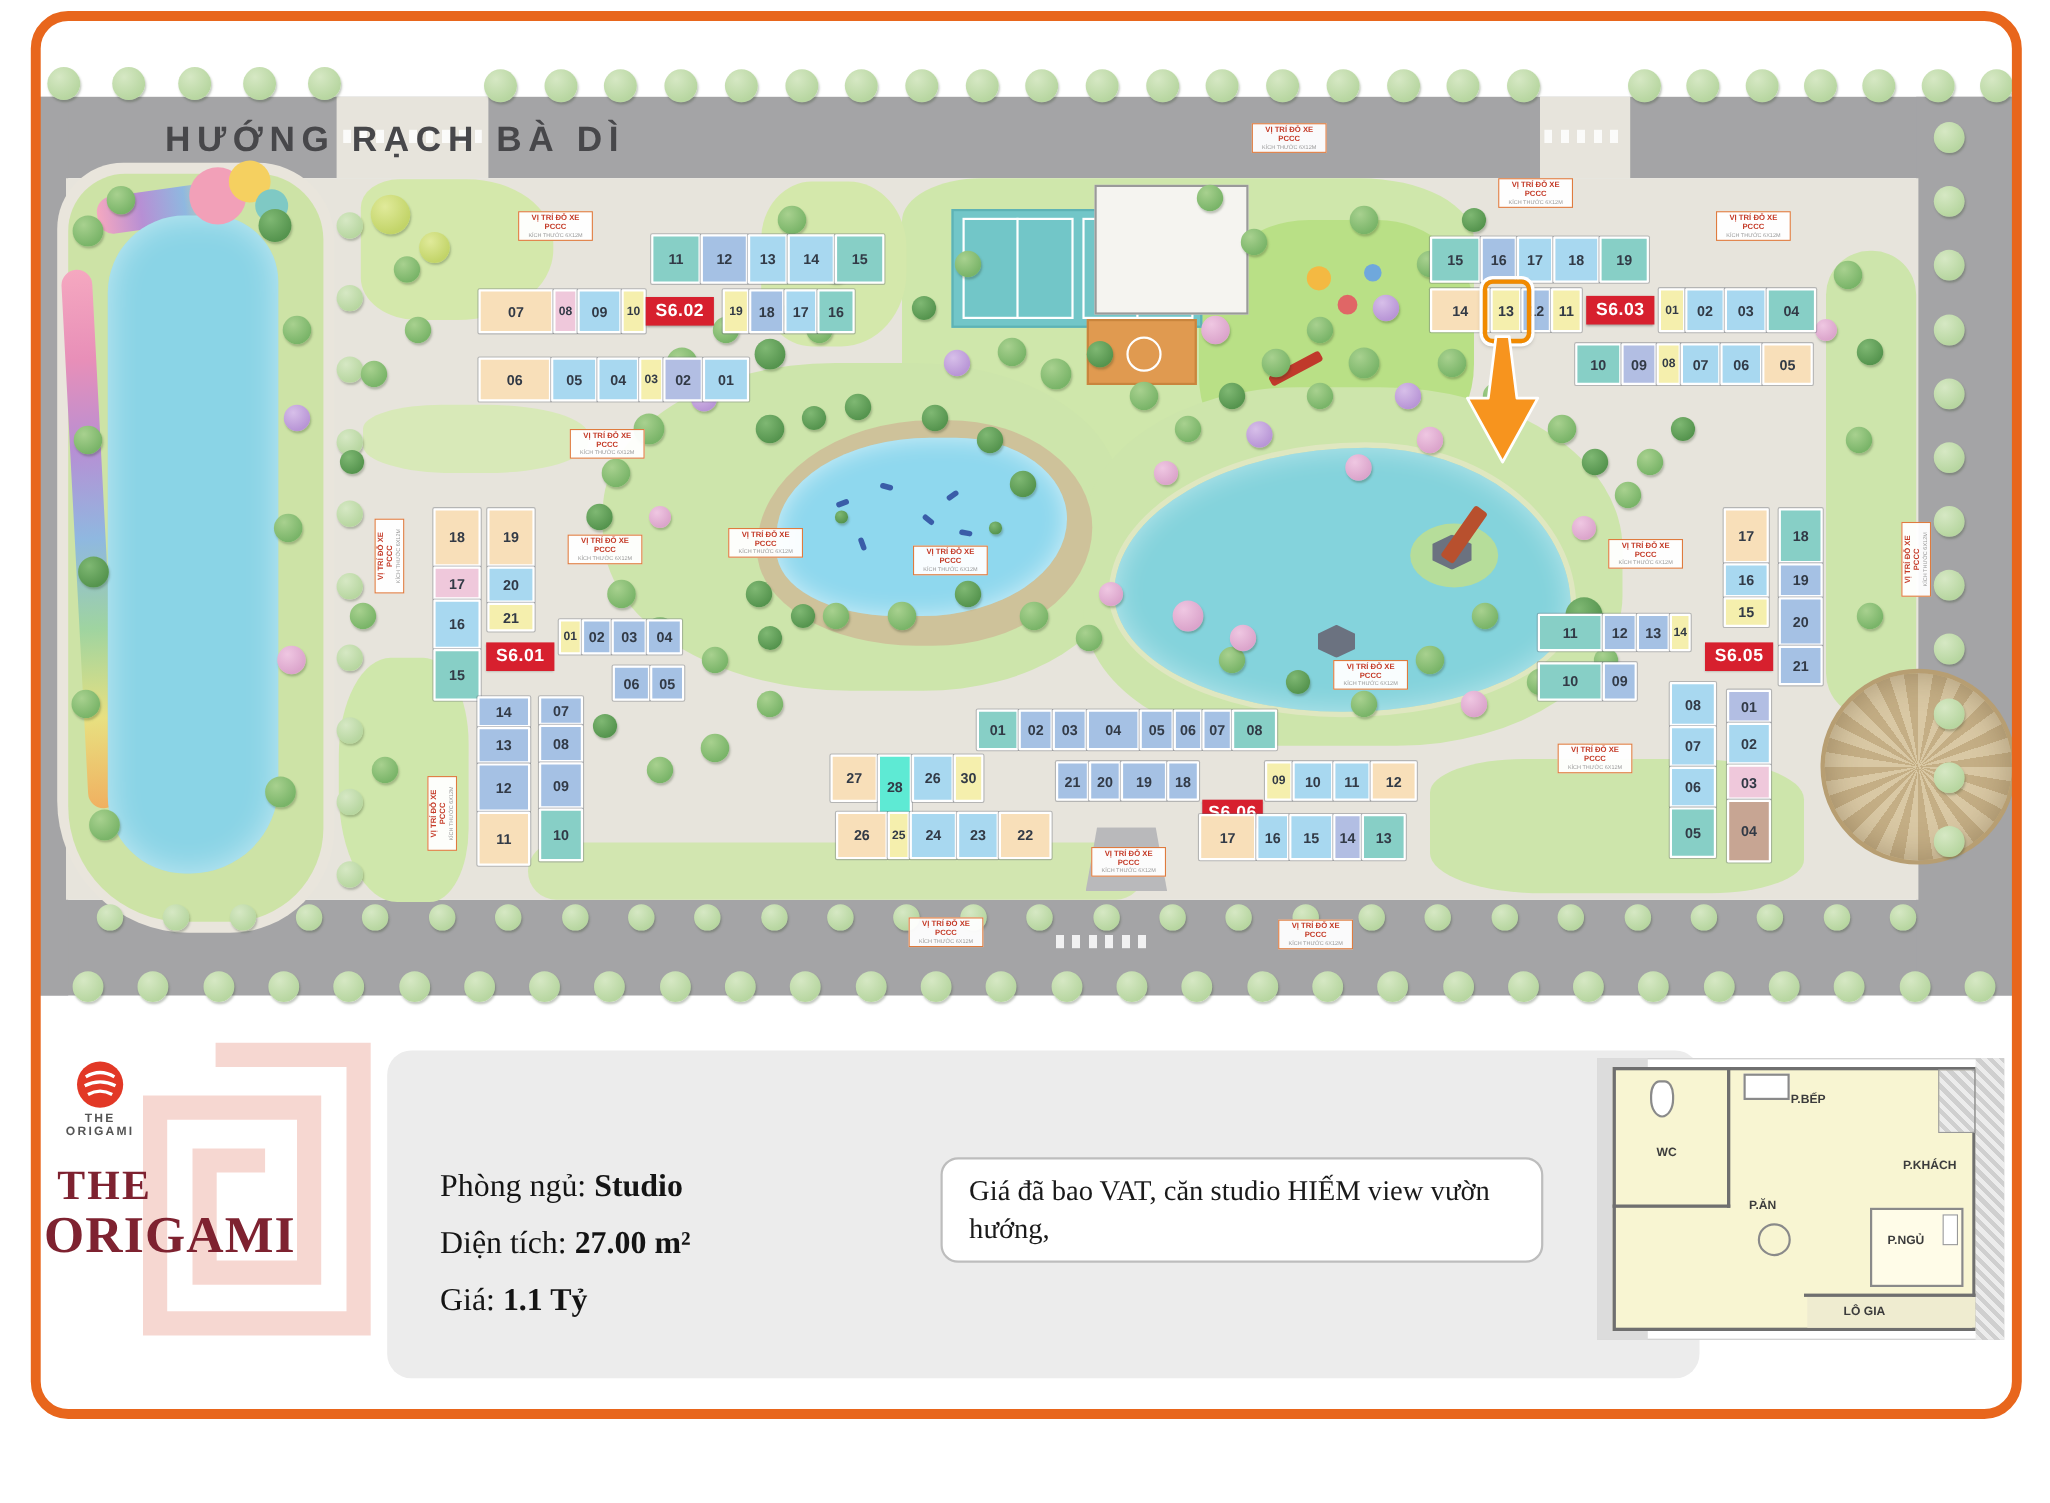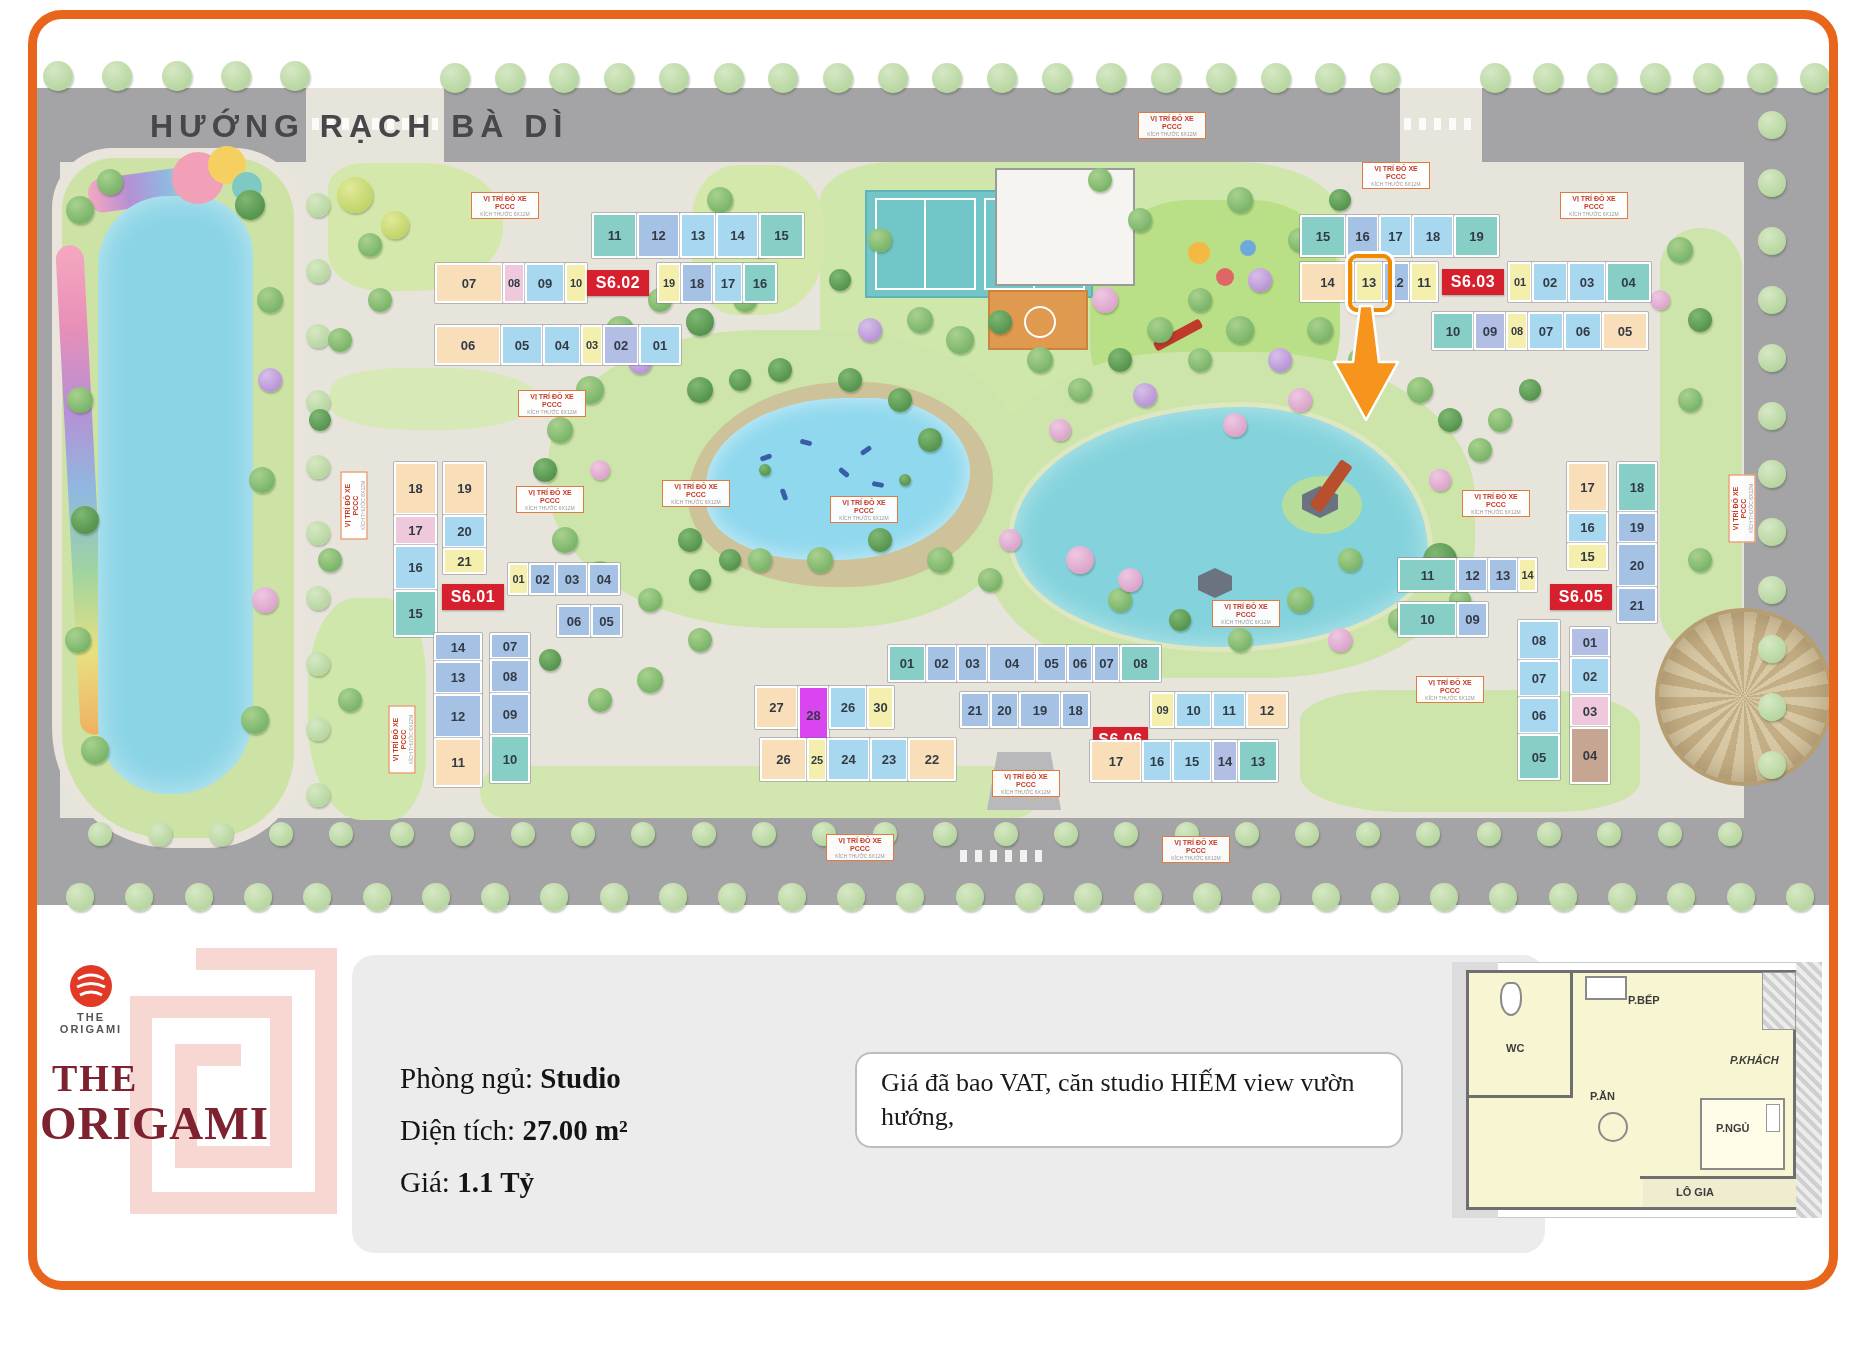--- a/index.html
+++ b/index.html
@@ -419,21 +419,21 @@
       <div class="unit" style="left: 1570px; top: 727px; width: 40px; height: 57px; background: rgb(199, 165, 147);">04</div>
       <div class="unit" style="left: 888px; top: 645px; width: 38px; height: 37px; background: rgb(135, 207, 198);">01</div>
       <div class="unit" style="left: 926px; top: 645px; width: 31px; height: 37px; background: rgb(165, 193, 228);">02</div>
       <div class="unit" style="left: 957px; top: 645px; width: 31px; height: 37px; background: rgb(165, 193, 228);">03</div>
       <div class="unit" style="left: 988px; top: 645px; width: 48px; height: 37px; background: rgb(165, 193, 228);">04</div>
       <div class="unit" style="left: 1036px; top: 645px; width: 31px; height: 37px; background: rgb(165, 193, 228);">05</div>
       <div class="unit" style="left: 1067px; top: 645px; width: 26px; height: 37px; background: rgb(165, 193, 228);">06</div>
       <div class="unit" style="left: 1093px; top: 645px; width: 27px; height: 37px; background: rgb(165, 193, 228);">07</div>
       <div class="unit" style="left: 1120px; top: 645px; width: 41px; height: 37px; background: rgb(135, 207, 198);">08</div>
       <div class="unit" style="left: 755px; top: 686px; width: 43px; height: 43px; background: rgb(248, 223, 185);">27</div>
-      <div class="unit" style="left: 798px; top: 686px; width: 31px; height: 58px; background: #d946ef;">28</div>
+      <div class="unit" style="left: 798px; top: 686px; width: 31px; height: 58px; background: #5eead4;">28</div>
       <div class="unit" style="left: 829px; top: 686px; width: 38px; height: 43px; background: rgb(168, 216, 240);">26</div>
       <div class="unit" style="left: 867px; top: 686px; width: 27px; height: 43px; background: rgb(245, 239, 173);">30</div>
       <div class="unit" style="left: 960px; top: 692px; width: 30px; height: 36px; background: rgb(165, 193, 228);">21</div>
       <div class="unit" style="left: 990px; top: 692px; width: 29px; height: 36px; background: rgb(165, 193, 228);">20</div>
       <div class="unit" style="left: 1019px; top: 692px; width: 42px; height: 36px; background: rgb(165, 193, 228);">19</div>
       <div class="unit" style="left: 1061px; top: 692px; width: 29px; height: 36px; background: rgb(165, 193, 228);">18</div>
       <div class="bldg-label" style="left: 1093px; top: 697px; width: 55px; height: 26px; margin-top: 30px;">S6.06</div>
       <div class="unit" style="left: 1150px; top: 692px; width: 25px; height: 36px; background: rgb(245, 239, 173); font-size: 11px;">09</div>
       <div class="unit" style="left: 1175px; top: 692px; width: 37px; height: 36px; background: rgb(168, 216, 240);">10</div>
       <div class="unit" style="left: 1212px; top: 692px; width: 34px; height: 36px; background: rgb(168, 216, 240);">11</div>
@@ -577,18 +577,18 @@
   <div class="blob" style="left:1766px;top:1104px;width:14px;height:28px;background:#fff;border:1px solid #999;box-sizing:border-box;z-index:6"></div>
   <div class="blob" style="left:1598px;top:1112px;width:30px;height:30px;border:2px solid #8a8a8a;border-radius:50%;box-sizing:border-box;z-index:6"></div>
   <div class="blob" style="left:1500px;top:982px;width:22px;height:34px;border:2px solid #8a8a8a;border-radius:40% 40% 50% 50%;box-sizing:border-box;z-index:6;background:#fff"></div>
   <div class="blob" style="left:1585px;top:976px;width:42px;height:24px;border:2px solid #8a8a8a;box-sizing:border-box;z-index:6;background:#fff"></div>
 </div>
 
 <div id="frame"></div>
 
 <div class="fp-label" style="left: 1506px; top: 1042px;">WC</div>
     <div class="fp-label" style="left: 1628px; top: 994px;">P.BẾP</div>
-    <div class="fp-label" style="left: 1730px; top: 1054px; font-style: italic;">P.KHÁCH</div>
+    <div class="fp-label" style="left: 1730px; top: 1054px;">P.KHÁCH</div>
     <div class="fp-label" style="left: 1590px; top: 1090px;">P.ĂN</div>
     <div class="fp-label" style="left: 1716px; top: 1122px;">P.NGỦ</div>
     <div class="fp-label" style="left: 1676px; top: 1186px;">LÔ GIA</div>
 
 </div>
 
 </body></html>

